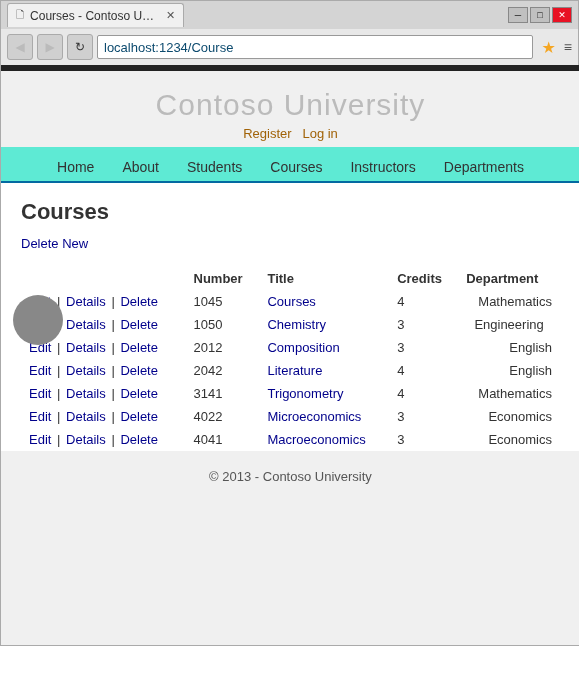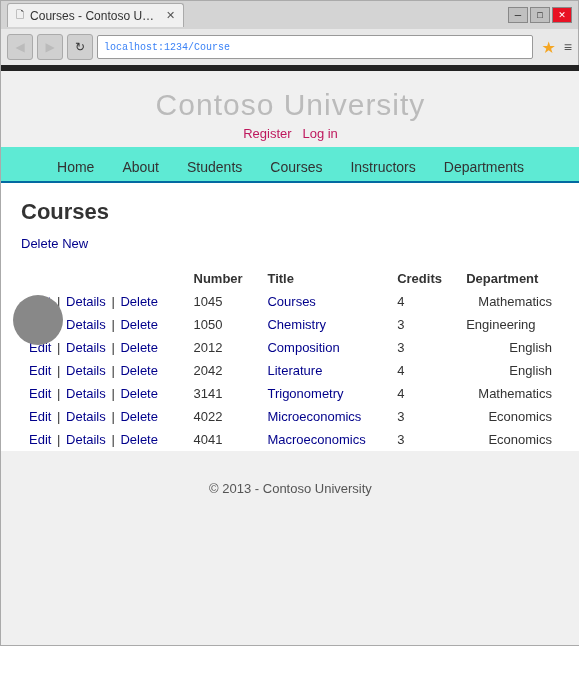--- a/index.html
+++ b/index.html
@@ -13,53 +13,53 @@
     .tab-favicon { font-size: 10px; }
     .tab-close { font-size: 11px; cursor: pointer; color: #555; }
     .title-bar-controls { display: flex; gap: 2px; margin-left: auto; }
     .ctrl-btn { width: 20px; height: 16px; background: #c0c0c0; border: 1px solid #888; font-size: 9px; display: flex; align-items: center; justify-content: center; cursor: pointer; }
     .ctrl-btn.close-btn { background: #e81123; color: white; }
 
     .address-bar-row { display: flex; align-items: center; background: #e8e8e8; padding: 4px 6px; gap: 4px; height: 36px; }
     .nav-btn { width: 26px; height: 26px; background: #d0d0d0; border: 1px solid #aaa; border-radius: 3px; display: flex; align-items: center; justify-content: center; cursor: pointer; font-size: 12px; color: #333; }
     .nav-btn.disabled { color: #bbb; }
     .address-input-wrap { flex: 1; display: flex; align-items: center; background: #fff; border: 1px solid #999; border-radius: 2px; padding: 2px 6px; height: 24px; }
-    .address-input { flex: 1; border: none; outline: none; font-size: 10px; color: #3b82f6; background: transparent; font-family: Liberation Mono, monospace; }
+    .address-input { flex: 1; border: none; outline: none; font-size: 13px; color: #0c4a6e; background: transparent; }
     .star-icon { font-size: 16px; color: #f5a623; margin-left: 4px; }
     .menu-icon { font-size: 14px; color: #555; margin-left: 4px; }
 
     
     .page-content { width: 579px; background: #f0f0f0; min-height: 580px; }
     .top-bar { background: #222; height: 6px; }
 
     .site-header { text-align: center; padding: 17px 0 6px 0; background: #f0f0f0; }
     .site-title { font-size: 30px; color: #bbb; font-weight: 300; letter-spacing: 1px; }
     .auth-links { font-size: 13px; color: #555; margin-top: 4px; }
-    .auth-links a { color: #be185d; text-decoration: none; }
+    .auth-links a { color: #a16207; text-decoration: none; }
 
     .nav-menu { display: flex; gap: 0; padding: 6px 0 0 0; justify-content: center; border-bottom: 2px solid #0369a1; background: #5eead4; }
     .nav-item { padding: 6px 14px; font-size: 14px; color: #333; cursor: pointer; }
 
     .logo-circle { width: 50px; height: 50px; background: #888; border-radius: 50%; position: absolute; left: 12px; top: 148px; }
 
     .main-area { background: #fff; margin: 0; padding: 16px 20px 0 20px; }
     .page-heading { font-size: 22px; font-weight: bold; color: #333; margin-bottom: 10px; }
     .create-new-link { color: #00008b; font-size: 13px; text-decoration: none; display: inline-block; margin-bottom: 16px; }
 
     table { border-collapse: collapse; width: 100%; }
     th { font-weight: bold; color: #333; text-align: left; padding: 4px 8px; font-size: 13px; }
     td { padding: 4px 8px; font-size: 13px; color: #333; }
     td.link-cell a { color: #00008b; text-decoration: none; }
     td.action-cell { white-space: nowrap; }
     .action-link { color: #00008b; text-decoration: none; font-size: 13px; }
     .action-sep { color: #333; margin: 0 2px; }
     td.num-cell { padding-left: 8px; }
     td.credits-cell { text-align: left; padding-left: 8px; }
 
-    .footer { background: #f0f0f0; text-align: center; padding: 30px; font-size: 13px; color: #555; margin-top: 0; }
+    .footer { background: #f0f0f0; text-align: center; padding: 18px; font-size: 13px; color: #555; margin-top: 0; }
 
     .relative-wrap { position: relative; }
   </style>
 </head>
 <body>
 
 <div class="browser-chrome">
 
   <div class="title-bar">
     <div class="title-bar-tab">
@@ -129,21 +129,21 @@
               <td class="num-cell">1045</td>
               <td class="link-cell"><a href="#">Courses</a></td>
               <td class="credits-cell">4</td>
               <td style="text-align: right;">Mathematics</td>
             </tr>
             <tr>
               <td class="action-cell"><a href="#" class="action-link">Edit</a><span class="action-sep"> | </span><a href="#" class="action-link">Details</a><span class="action-sep"> | </span><a href="#" class="action-link">Delete</a></td>
               <td class="num-cell">1050</td>
               <td class="link-cell"><a href="#">Chemistry</a></td>
               <td class="credits-cell">3</td>
-              <td style="text-align: left;">Engineering</td>
+              <td style="text-align: center;">Engineering</td>
             </tr>
             <tr>
               <td class="action-cell"><a href="#" class="action-link">Edit</a><span class="action-sep"> | </span><a href="#" class="action-link">Details</a><span class="action-sep"> | </span><a href="#" class="action-link">Delete</a></td>
               <td class="num-cell">2012</td>
               <td class="link-cell"><a href="#">Composition</a></td>
               <td class="credits-cell">3</td>
               <td style="text-align: right;">English</td>
             </tr>
             <tr>
               <td class="action-cell"><a href="#" class="action-link">Edit</a><span class="action-sep"> | </span><a href="#" class="action-link">Details</a><span class="action-sep"> | </span><a href="#" class="action-link">Delete</a></td>

